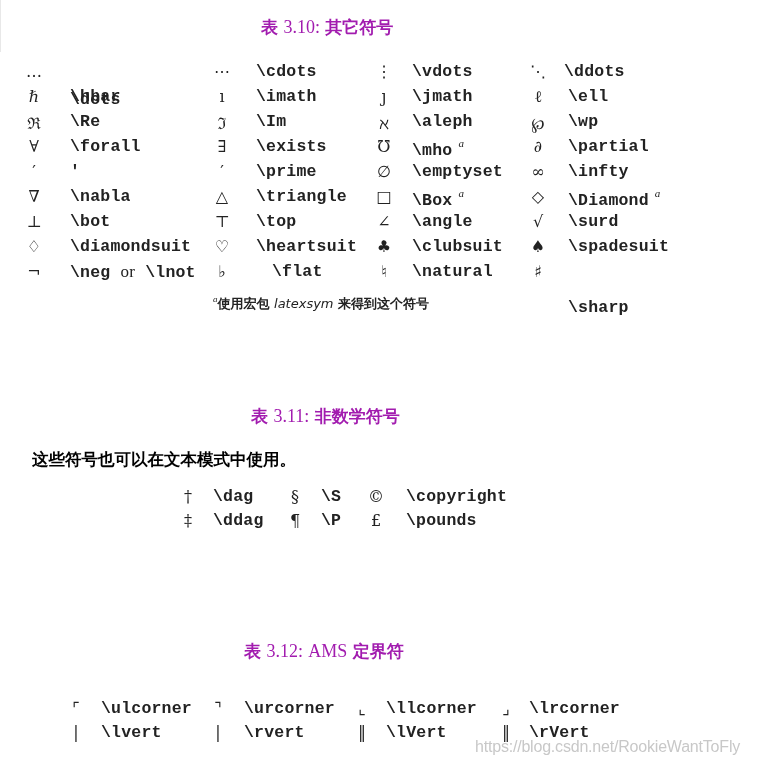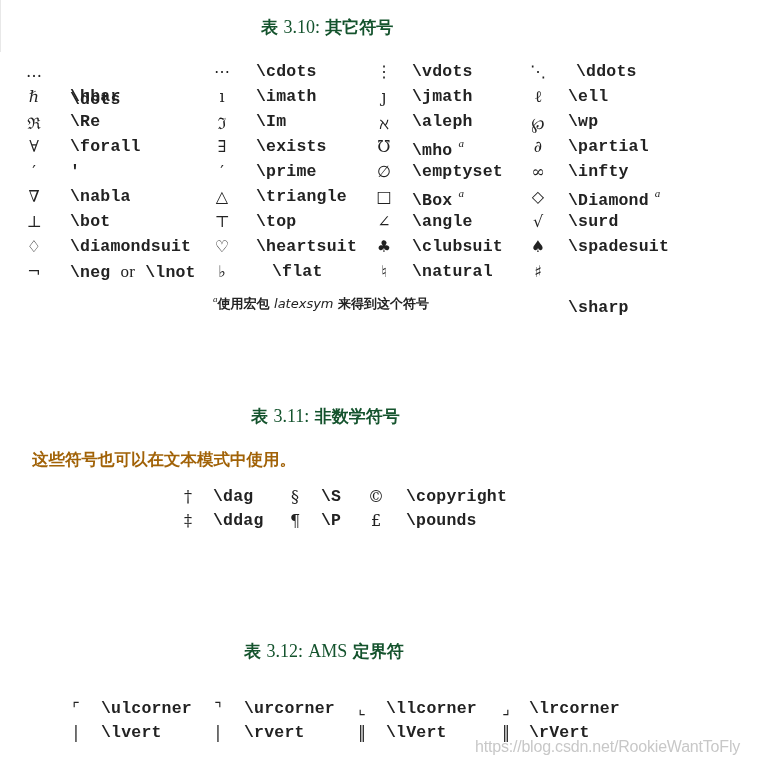--- a/index.html
+++ b/index.html
@@ -1,30 +1,30 @@
 <!DOCTYPE html>
 <html><head>
 <meta charset="utf-8">
 <style>
   html, body { margin: 0; padding: 0; background: #ffffff; }
   body { width: 758px; height: 767px; position: relative; overflow: hidden; color: #111; }
   .edge { position: absolute; left: 0; top: 0; width: 1px; height: 52px; background: #e8e8e8; }
-  .caption { position: absolute; font-family: "DejaVu Serif", serif; font-size: 17px; font-weight: normal; color: #14532d; white-space: nowrap; }
+  .caption { position: absolute; font-family: "DejaVu Serif", serif; font-size: 17px; font-weight: normal; color: #a21caf; white-space: nowrap; }
   .caption .cjk { font-family: "DejaVu Sans", sans-serif; font-weight: bold; }
   .caption .num { font-family: "Liberation Serif", serif; font-size: 18px; }
   .row { position: absolute; height: 25px; }
   .cell { position: absolute; top: 0; white-space: nowrap; }
   .sym { font-family: "DejaVu Serif", serif; font-size: 16px; color: #222; text-align: center; width: 24px; display: inline-block; }
   .cmd { font-family: "Liberation Mono", monospace; font-size: 16.5px; color: #222; font-weight: bold; letter-spacing: 0.2px; }
   .cmd .or { font-family: "Liberation Serif", serif; font-weight: normal; font-size: 17px; }
   .sup { font-family: "Liberation Serif", serif; font-style: italic; font-size: 11px; vertical-align: 8px; margin-left: 6px; font-weight: normal; }
   .footnote { position: absolute; font-family: "DejaVu Sans", sans-serif; font-size: 13px; font-weight: bold; color: #222; white-space: nowrap; }
   .footnote .fsup { font-family: "Liberation Serif", serif; font-style: italic; font-weight: normal; font-size: 9px; vertical-align: 6px; }
   .footnote .latin { font-weight: normal; font-style: italic; }
-  .para { position: absolute; font-family: "DejaVu Sans", sans-serif; font-weight: bold; font-size: 16.5px; color: #a16207; white-space: nowrap; }
+  .para { position: absolute; font-family: "DejaVu Sans", sans-serif; font-weight: bold; font-size: 16.5px; color: #000000; white-space: nowrap; }
   .watermark { position: absolute; font-family: "Liberation Sans", sans-serif; font-size: 16px; color: #c8c8c8; white-space: nowrap; letter-spacing: -0.2px; }
 </style>
 </head>
 <body>
 
 <div class="edge"></div>
 
 <div class="caption" style="left:261px; top:16px;">
   <span class="cjk">表</span>
   <span class="num">3.10:</span>
@@ -34,21 +34,21 @@
 <div>
 
   <div class="row" style="top:62px;">
     <div class="cell" style="left:22px;"><span class="sym">…</span></div>
     <div class="cell" style="left:70px;margin-top:28px;"><span class="cmd">\dots</span></div>
     <div class="cell" style="left:210px;"><span class="sym">⋯</span></div>
     <div class="cell" style="left:256px;"><span class="cmd">\cdots</span></div>
     <div class="cell" style="left:372px;"><span class="sym">⋮</span></div>
     <div class="cell" style="left:412px;"><span class="cmd">\vdots</span></div>
     <div class="cell" style="left:526px;"><span class="sym">⋱</span></div>
-    <div class="cell" style="left:576px;"><span class="cmd">\ddots</span></div>
+    <div class="cell" style="left:564px;"><span class="cmd">\ddots</span></div>
   </div>
 
   <div class="row" style="top:87px;">
     <div class="cell" style="left:22px;"><span class="sym">ℏ</span></div>
     <div class="cell" style="left:70px;"><span class="cmd">\hbar</span></div>
     <div class="cell" style="left:210px;"><span class="sym">ı</span></div>
     <div class="cell" style="left:256px;"><span class="cmd">\imath</span></div>
     <div class="cell" style="left:372px;"><span class="sym">ȷ</span></div>
     <div class="cell" style="left:412px;"><span class="cmd">\jmath</span></div>
     <div class="cell" style="left:526px;"><span class="sym">ℓ</span></div>

